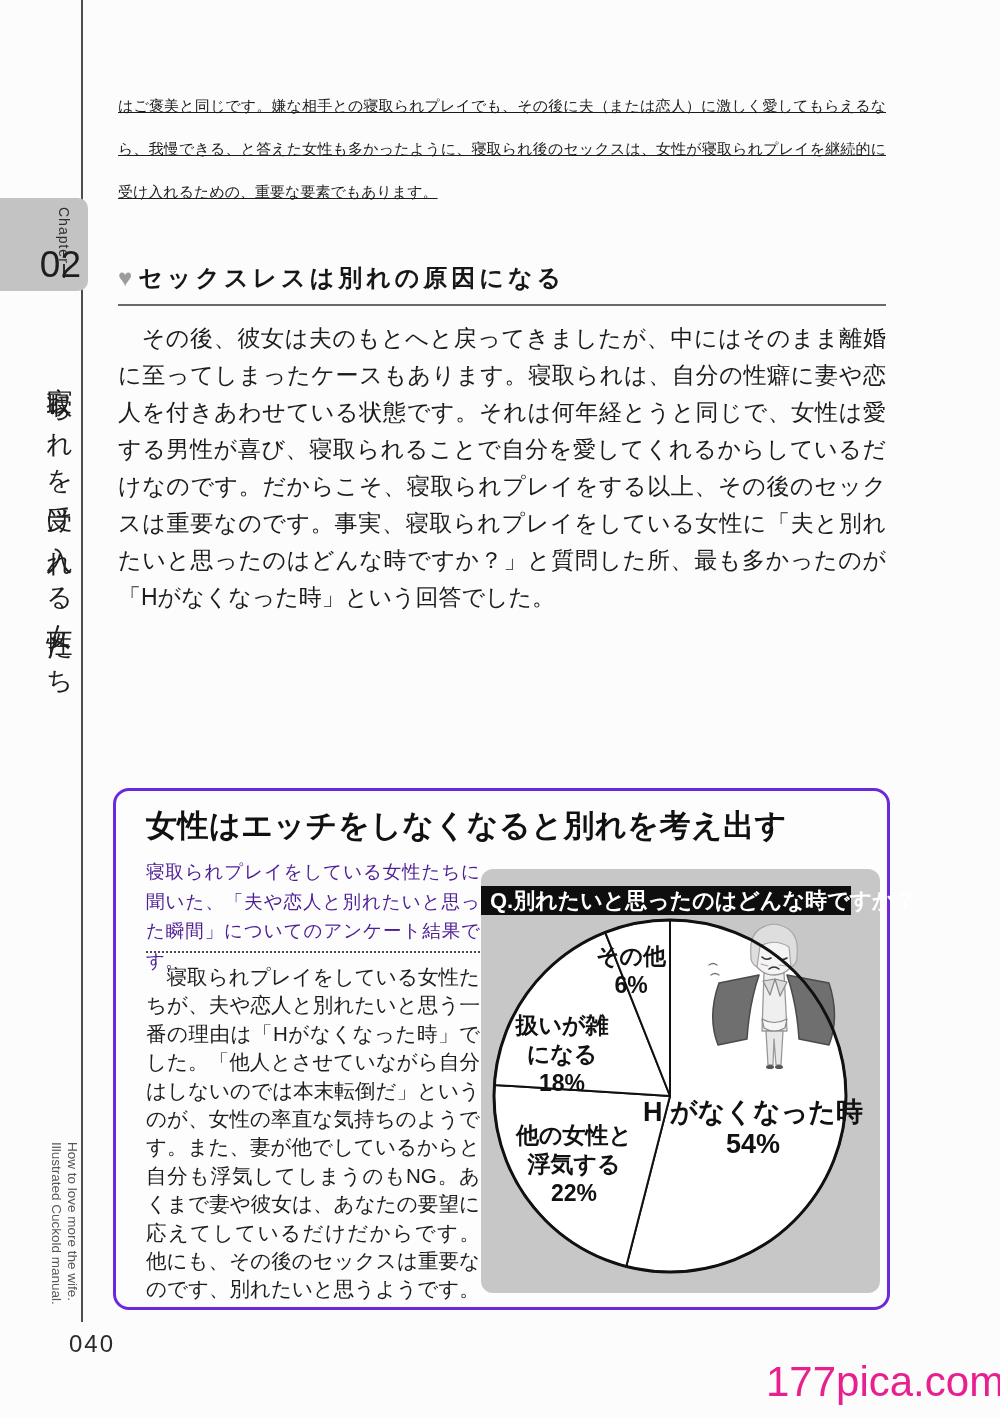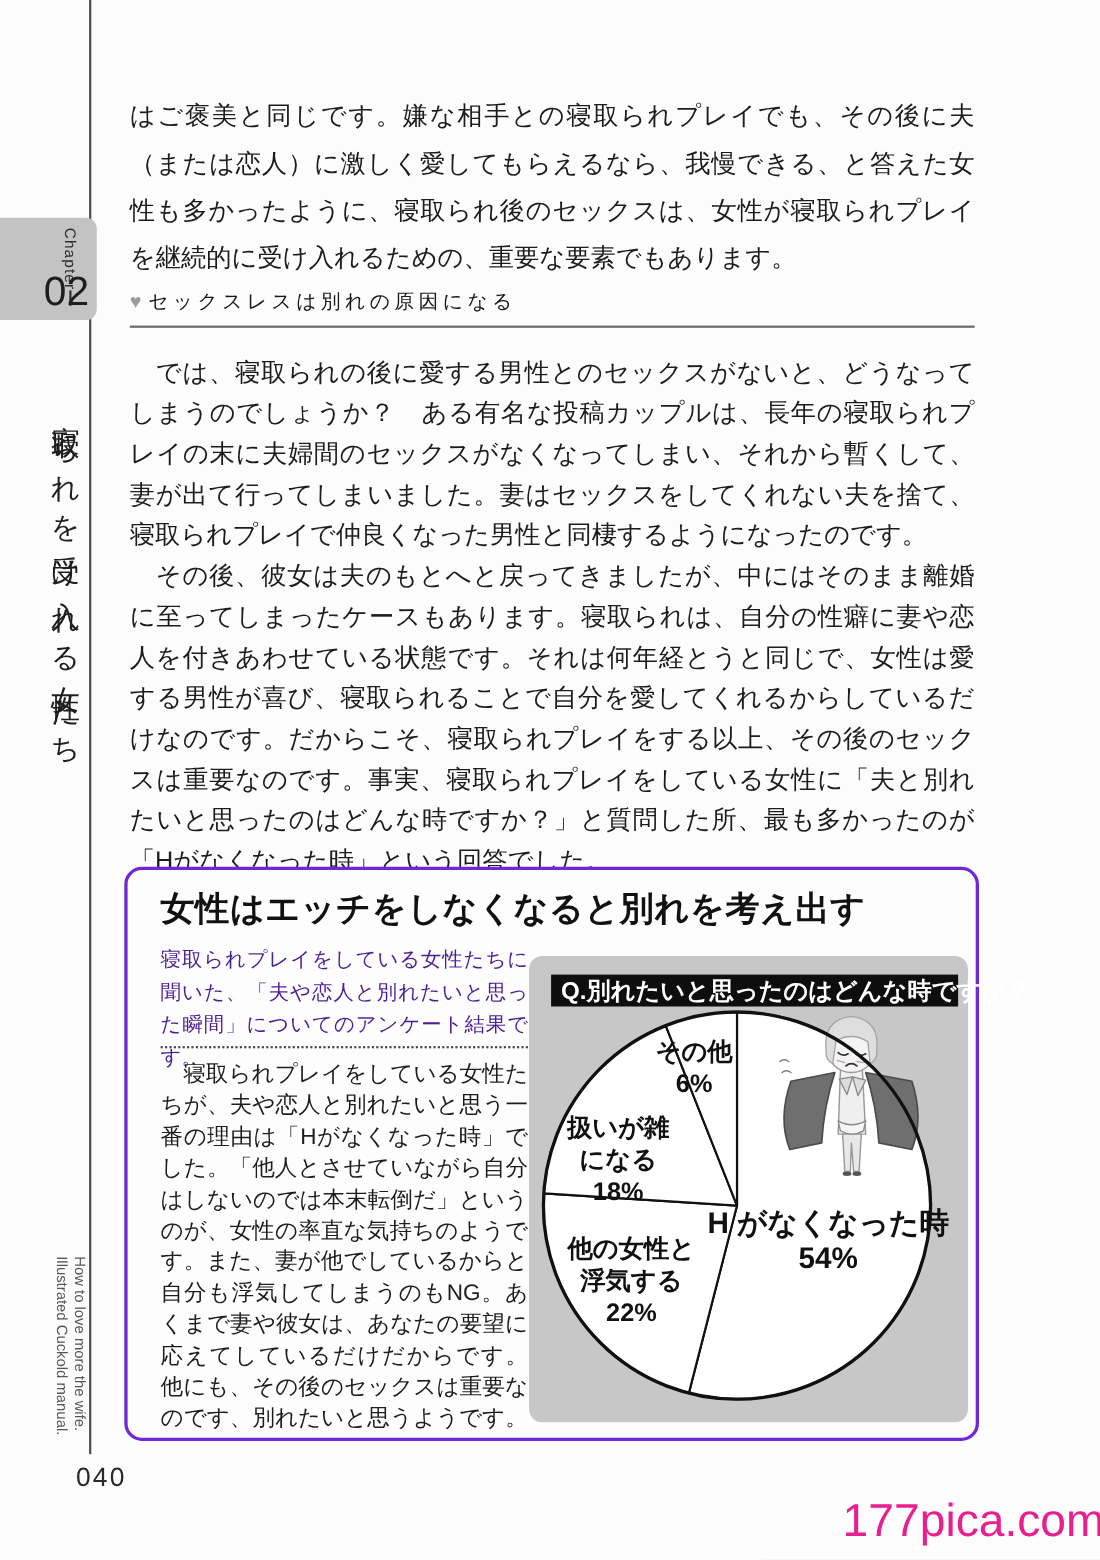--- a/index.html
+++ b/index.html
@@ -30,23 +30,23 @@
     font-size:26px;letter-spacing:6px;color:#1e1e1e;
   }
   .side-caption{
     position:absolute;left:48px;top:1142px;height:185px;
     writing-mode:vertical-rl;
     font-size:13.5px;color:#555;line-height:16px;
   }
   .page-number{position:absolute;left:69px;top:1330px;font-size:24px;letter-spacing:2px;color:#2a2a2a;}
   
   .main-col{position:absolute;left:118px;width:768px;}
-  .p-top{top:84px;font-size:23px;line-height:43px;text-align:justify;}
+  .p-top{top:84px;font-size:15px;line-height:43px;text-align:justify;text-decoration:underline;}
   .section-heading{
-    top:262px;font-size:18px;font-weight:normal;letter-spacing:4px;
+    top:262px;font-size:24px;font-weight:bold;letter-spacing:4px;
     padding-bottom:10px;border-bottom:2px solid #6a6a6a;color:#171717;
   }
   .heart{color:#9b9b9b;margin-right:6px;letter-spacing:0;}
   .p-body{top:320px;font-size:23px;line-height:37px;text-align:justify;}
   .p-body p{margin:0;}
   
   .feature-box{
     position:absolute;left:113px;top:788px;width:777px;height:522px;
     background:#fdfdfd;border:3px solid #6d28d9;border-radius:16px;box-sizing:border-box;
   }
@@ -58,21 +58,21 @@
   .dotted-divider{position:absolute;left:30px;top:160px;width:334px;border-top:2px dotted #4a4a4a;}
   .fbox-body{
     position:absolute;left:30px;top:172px;width:334px;
     font-size:20.5px;line-height:28.4px;text-align:justify;color:#1d1d1d;
   }
   .chart-panel{
     position:absolute;left:365px;top:78px;width:399px;height:424px;
     background:#c7c7c7;border-radius:12px;
   }
   .chart-question{
-    position:absolute;left:20px;top:17px;width:370px;height:29px;
+    position:absolute;left:0;top:17px;width:370px;height:29px;
     background:#0e0e0e;color:#fff;font-size:22px;font-weight:bold;
     line-height:29px;padding-left:9px;box-sizing:border-box;white-space:nowrap;
   }
   .chart-panel svg{position:absolute;left:0;top:0;}
   
   .watermark{
     position:absolute;left:766px;top:1358px;
     font-size:42px;color:#e81f8f;letter-spacing:0;
   }
 </style>
@@ -94,21 +94,20 @@
   </div>
   <div class="page-number">040</div>
 
   <div class="main-col p-top">はご褒美と同じです。嫌な相手との寝取られプレイでも、その後に夫（または恋人）に激しく愛してもらえるなら、我慢できる、と答えた女性も多かったように、寝取られ後のセックスは、女性が寝取られプレイを継続的に受け入れるための、重要な要素でもあります。</div>
 
   <div class="main-col section-heading">
     <span class="heart">♥</span><span>セックスレスは別れの原因になる</span>
   </div>
 
   <div class="main-col p-body">
-    <p>　では、寝取られの後に愛する男性とのセックスがないと、どうなってしまうのでしょうか？　ある有名な投稿カップルは、長年の寝取られプレイの末に夫婦間のセックスがなくなってしまい、それから暫くして、妻が出て行ってしまいました。妻はセックスをしてくれない夫を捨て、寝取られプレイで仲良くなった男性と同棲するようになったのです。</p>
     <p>　その後、彼女は夫のもとへと戻ってきましたが、中にはそのまま離婚に至ってしまったケースもあります。寝取られは、自分の性癖に妻や恋人を付きあわせている状態です。それは何年経とうと同じで、女性は愛する男性が喜び、寝取られることで自分を愛してくれるからしているだけなのです。だからこそ、寝取られプレイをする以上、その後のセックスは重要なのです。事実、寝取られプレイをしている女性に「夫と別れたいと思ったのはどんな時ですか？」と質問した所、最も多かったのが「Hがなくなった時」という回答でした。</p>
   </div>
 
   <div class="feature-box">
     <div class="fbox-title">女性はエッチをしなくなると別れを考え出す</div>
     <div class="fbox-intro">寝取られプレイをしている女性たちに聞いた、「夫や恋人と別れたいと思った瞬間」についてのアンケート結果です。</div>
     <div class="dotted-divider"></div>
     <div class="fbox-body">　寝取られプレイをしている女性たちが、夫や恋人と別れたいと思う一番の理由は「Hがなくなった時」でした。「他人とさせていながら自分はしないのでは本末転倒だ」というのが、女性の率直な気持ちのようです。また、妻が他でしているからと自分も浮気してしまうのもNG。あくまで妻や彼女は、あなたの要望に応えてしているだけだからです。他にも、その後のセックスは重要なのです、別れたいと思うようです。</div>
 
     <div class="chart-panel">

